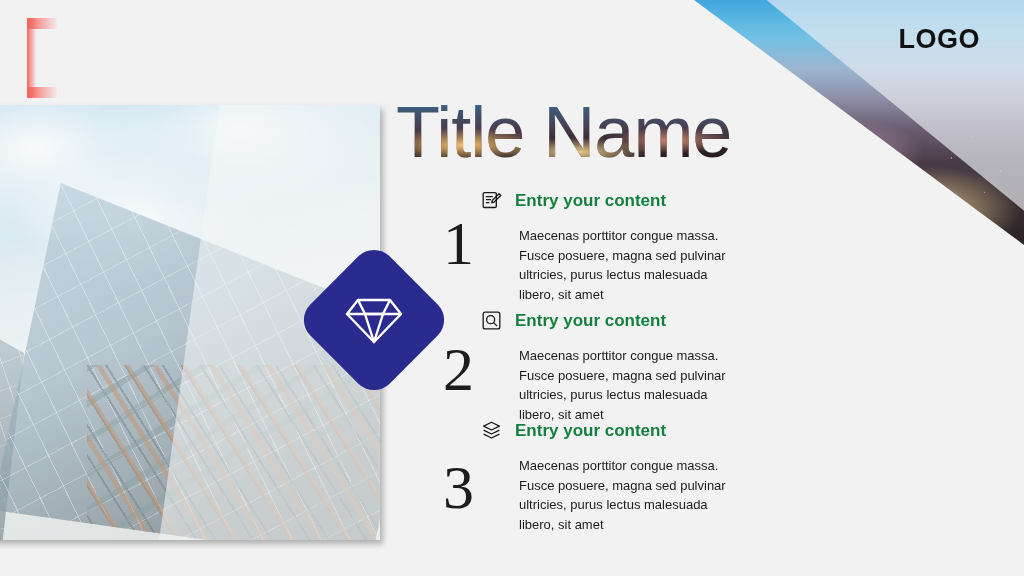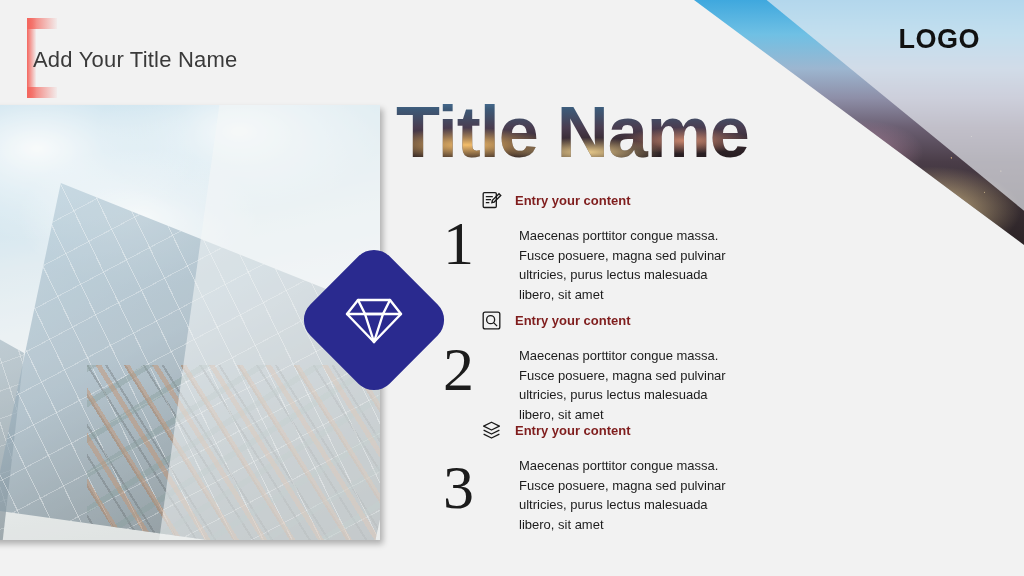--- a/index.html
+++ b/index.html
@@ -215,21 +215,21 @@
     justify-content: center;
   }
   .badge svg { transform: rotate(-45deg); }
 
   
   .big-title {
     position: absolute;
     left: 396px;
     top: 96px;
     font-size: 72px;
-    font-weight: bold;
+    font-weight: normal;
     letter-spacing: -1px;
     line-height: 1;
     margin: 0;
     color: #141414;
     background-image:
       radial-gradient(ellipse 42% 40% at 20% 68%, rgba(255,198,110,0.95), rgba(255,198,110,0) 60%),
       radial-gradient(ellipse 36% 34% at 54% 78%, rgba(255,222,150,0.9), rgba(255,222,150,0) 60%),
       radial-gradient(ellipse 30% 30% at 82% 62%, rgba(226,150,120,0.85), rgba(226,150,120,0) 62%),
       linear-gradient(to bottom, #4e7fa8 0%, #3d5a78 18%, #4a3d50 44%, #33262c 66%, #1d1618 100%);
     -webkit-background-clip: text;
@@ -250,23 +250,23 @@
   }
   .entry .head {
     position: absolute;
     left: 38px;
     top: 0;
     display: flex;
     align-items: center;
     gap: 13px;
   }
   .entry .head .label {
-    font-size: 13px;
+    font-size: 17px;
     font-weight: bold;
-    color: #7f1d1d;
+    color: #15803d;
     white-space: nowrap;
   }
   .entry .body {
     position: absolute;
     left: 76px;
     top: 36px;
     width: 222px;
     font-size: 13px;
     line-height: 1.50;
     color: #1d1d1d;
@@ -282,21 +282,20 @@
 </head>
 <body>
 
 <div class="slide">
 
   <div class="bracket">
     <i class="v"></i>
       <i class="t"></i>
       <i class="b"></i>
   </div>
-  <div class="small-title">Add Your Title Name</div>
 
   <div class="corner-wrap">
     <div class="corner-photo">
       <div class="lights"></div>
     </div>
   </div>
   <div class="corner-veil"></div>
   <div class="logo">LOGO</div>
 
   <div class="photo-card">

